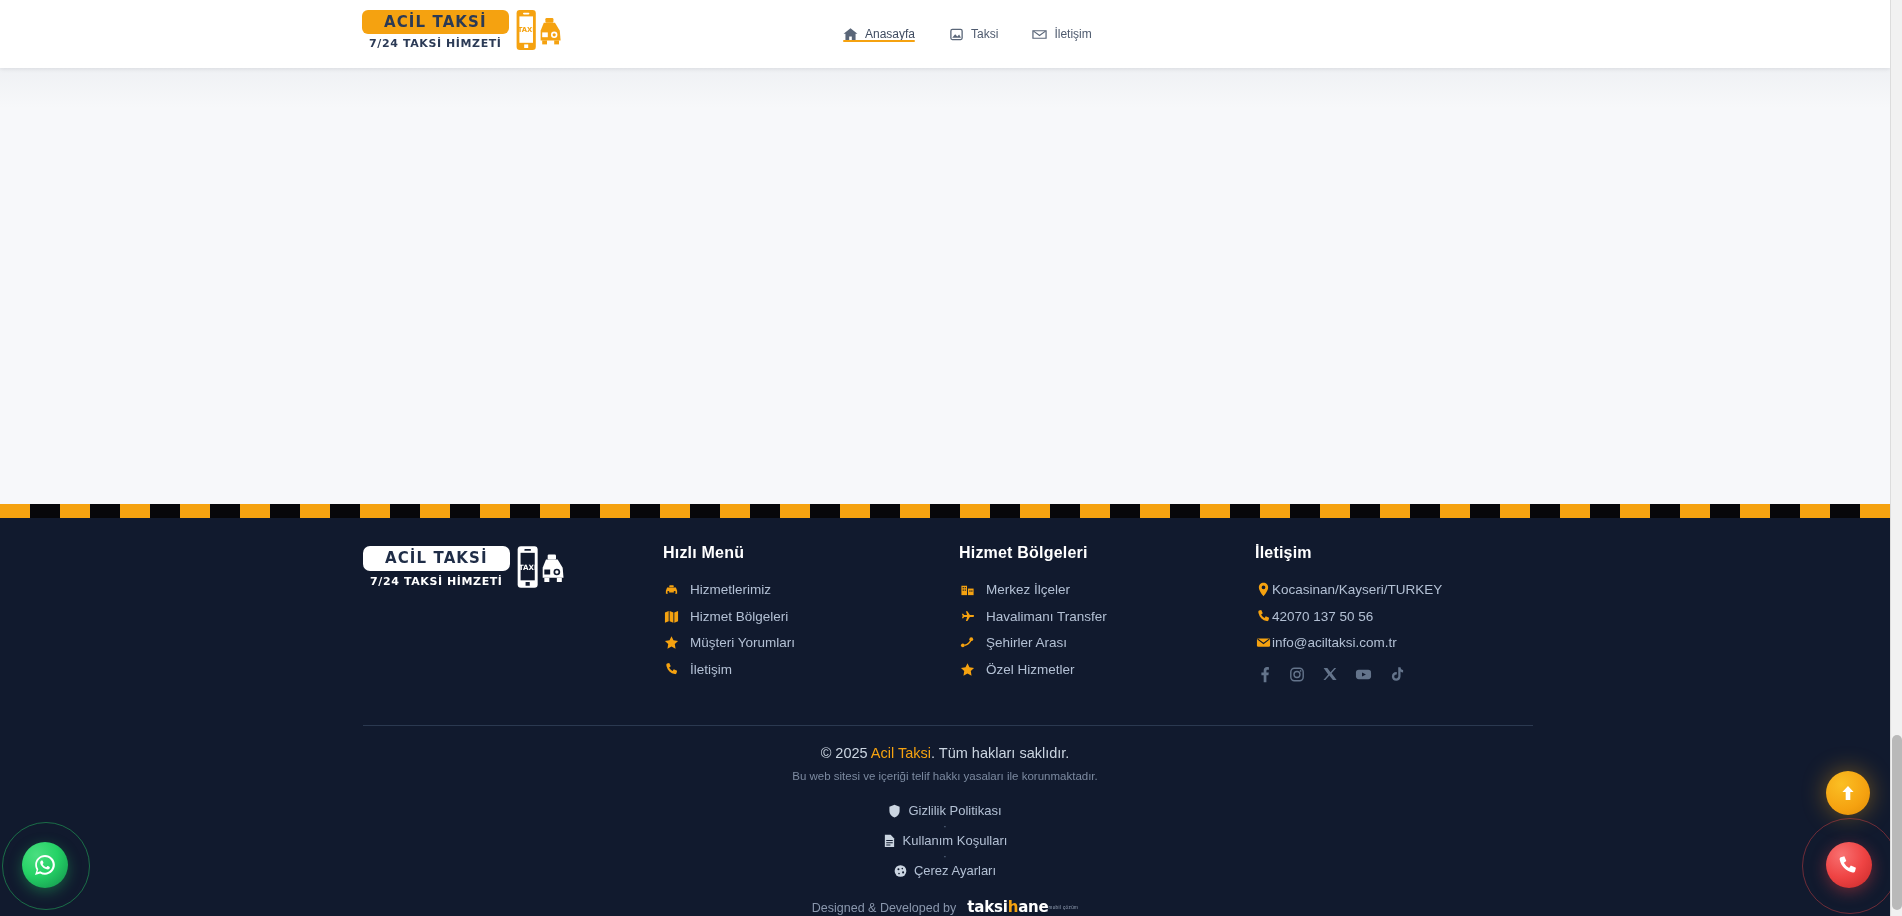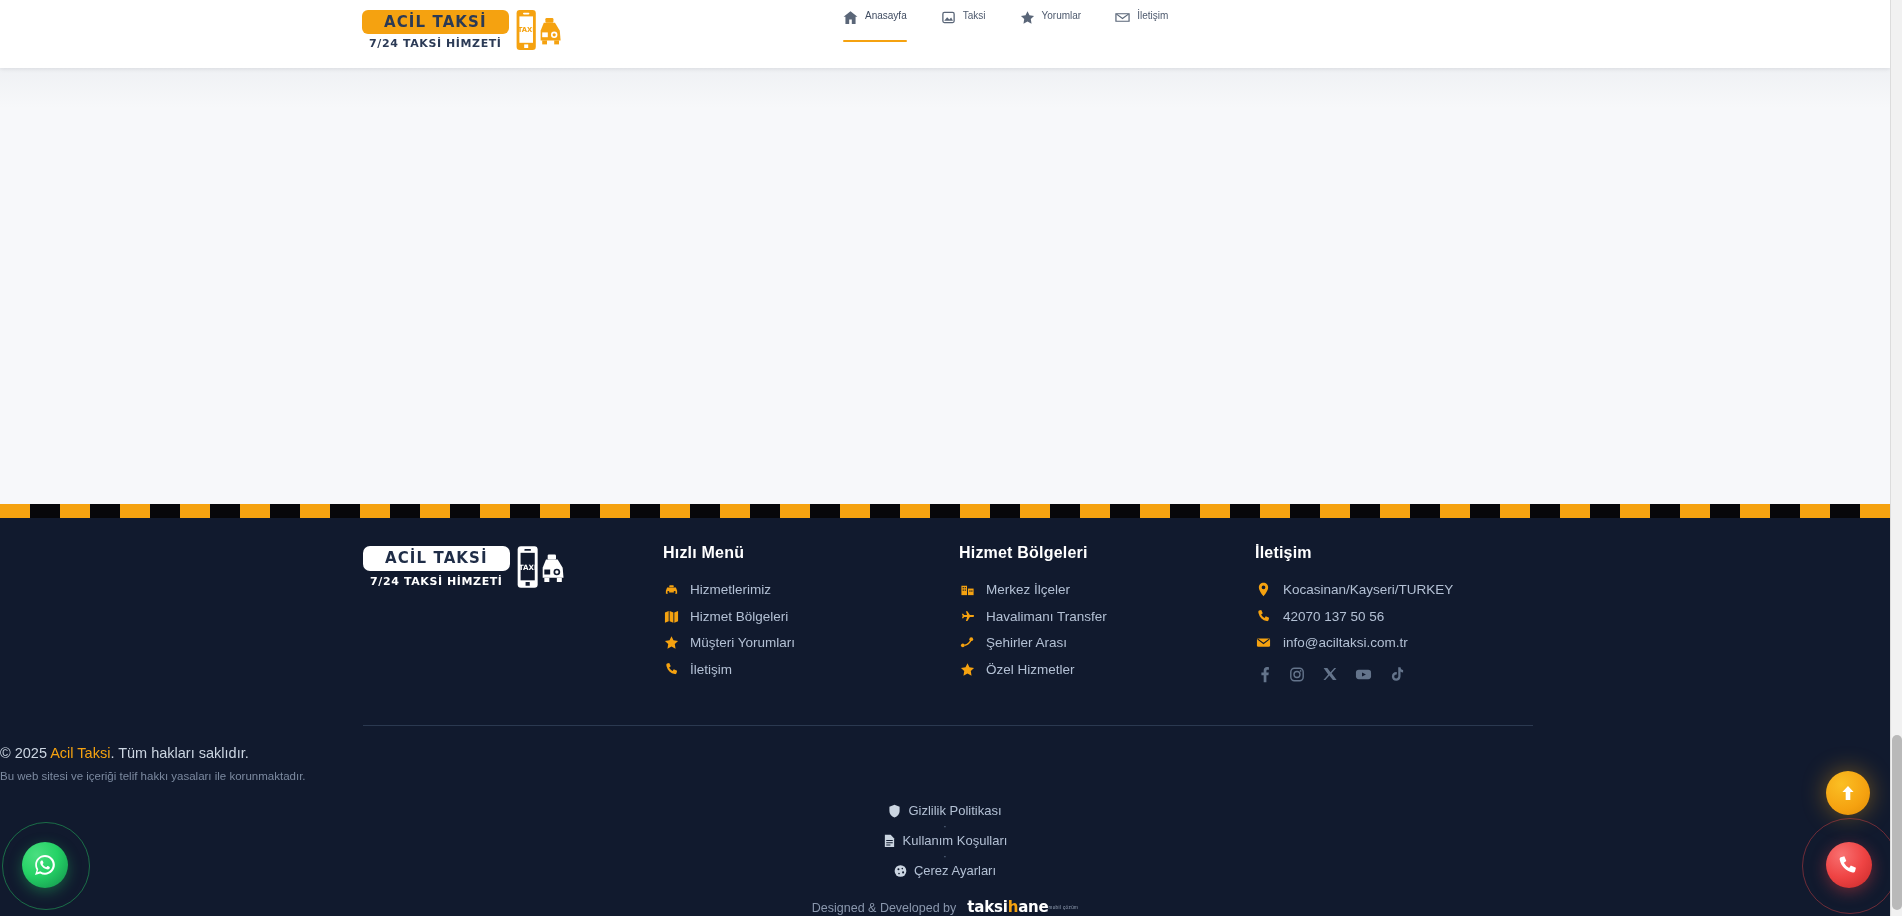--- a/index.html
+++ b/index.html
@@ -47,23 +47,23 @@
     color:#2b3a55;font-size:11px;font-weight:bold;letter-spacing:.6px;
     margin-top:3px;font-family:"DejaVu Sans",sans-serif;
   }
   .logo-mark{width:48px;height:44px;}
 
   .main-nav{
     position:absolute;left:826px;top:0;height:68px;
     display:flex;align-items:center;gap:0;
   }
   .nav-item{
-    display:flex;align-items:flex-start;gap:7px;
+    display:flex;align-items:center;gap:7px;
     height:48px;padding:0 17px;
-    color:#4e5a6e;font-size:10px;
+    color:#4e5a6e;font-size:12px;
     text-decoration:none;position:relative;cursor:pointer;
     white-space:nowrap;
   }
   .nav-item .nav-ico{display:flex;align-items:center;}
   .nav-item.active{color:#3f4b60;}
   .nav-item.active:after{
     content:"";position:absolute;left:17px;right:17px;bottom:16px;
     height:2.5px;background:#F5A210;border-radius:2px;
   }
 
@@ -121,34 +121,34 @@
   .f-list li{margin-bottom:11.5px;}
   .f-link{
     display:flex;align-items:center;gap:10px;
     color:#b3c0d4;font-size:13.5px;text-decoration:none;cursor:pointer;
   }
   .f-ico{
     color:#F5A210;width:17px;display:flex;align-items:center;justify-content:center;
     flex:0 0 17px;
   }
   .c-row{
-    display:flex;align-items:center;gap:11px;margin-bottom:11.5px;
+    display:flex;align-items:center;margin-bottom:11.5px;
     color:#b3c0d4;font-size:13.5px;
   }
   .socials{display:flex;gap:17px;margin-top:16px;padding-left:1px;}
   .soc{
     color:#64748b;cursor:pointer;display:flex;align-items:center;
   }
 
   .f-divider{
     position:absolute;left:363px;top:207px;width:1170px;height:1px;
     background:#2b3950;
   }
   .f-bottom{
-    position:absolute;left:0;top:227px;width:1890px;
+    position:absolute;left:0;top:227px;width:1890px;text-align:center;
   }
   .copyline{color:#cbd5e1;font-size:14.5px;}
   .copyline .brand{color:#F5A210;}
   .copysub{color:#7c8aa0;font-size:11.5px;margin-top:9px;}
   .legal{
     margin-top:21px;display:flex;justify-content:center;align-items:center;
     gap:0;font-size:13px;color:#b3c0d4;flex-direction:column;
   }
   .legal a{
     display:inline-flex;align-items:center;gap:7px;
@@ -245,28 +245,20 @@
         <span class="nav-ico">
           <svg width="15" height="15" viewBox="0 0 16 16" fill="none" stroke="#5a6678" stroke-width="1.4">
               <rect x="2" y="2.6" width="12" height="10.8" rx="1.6"></rect>
               <path d="M3.4 11.4 6.6 7.6l2.3 2.6 1.9-2.1 2 3.3" fill="#5a6678" stroke="none"></path>
             </svg>
         </span>
         <span>Taksi</span>
       </a>
 
 
-      <a class="nav-item">
-        <span class="nav-ico">
-          <svg width="15" height="15" viewBox="0 0 16 16" fill="#5a6678">
-              <path d="M8 1.2 10.1 5.6 15 6.3l-3.5 3.4.8 4.9L8 12.3l-4.3 2.3.8-4.9L1 6.3l4.9-.7z"></path>
-            </svg>
-        </span>
-        <span>Yorumlar</span>
-      </a>
 
       <a class="nav-item">
         <span class="nav-ico">
           <svg width="15" height="15" viewBox="0 0 16 16" fill="#5a6678">
               <path d="M1 4h14v8H1z" fill="none" stroke="#5a6678" stroke-width="1.3"></path>
               <path d="M1.6 4.4 8 9l6.4-4.6" fill="none" stroke="#5a6678" stroke-width="1.3"></path>
             </svg>
         </span>
         <span>İletişim</span>
       </a>

